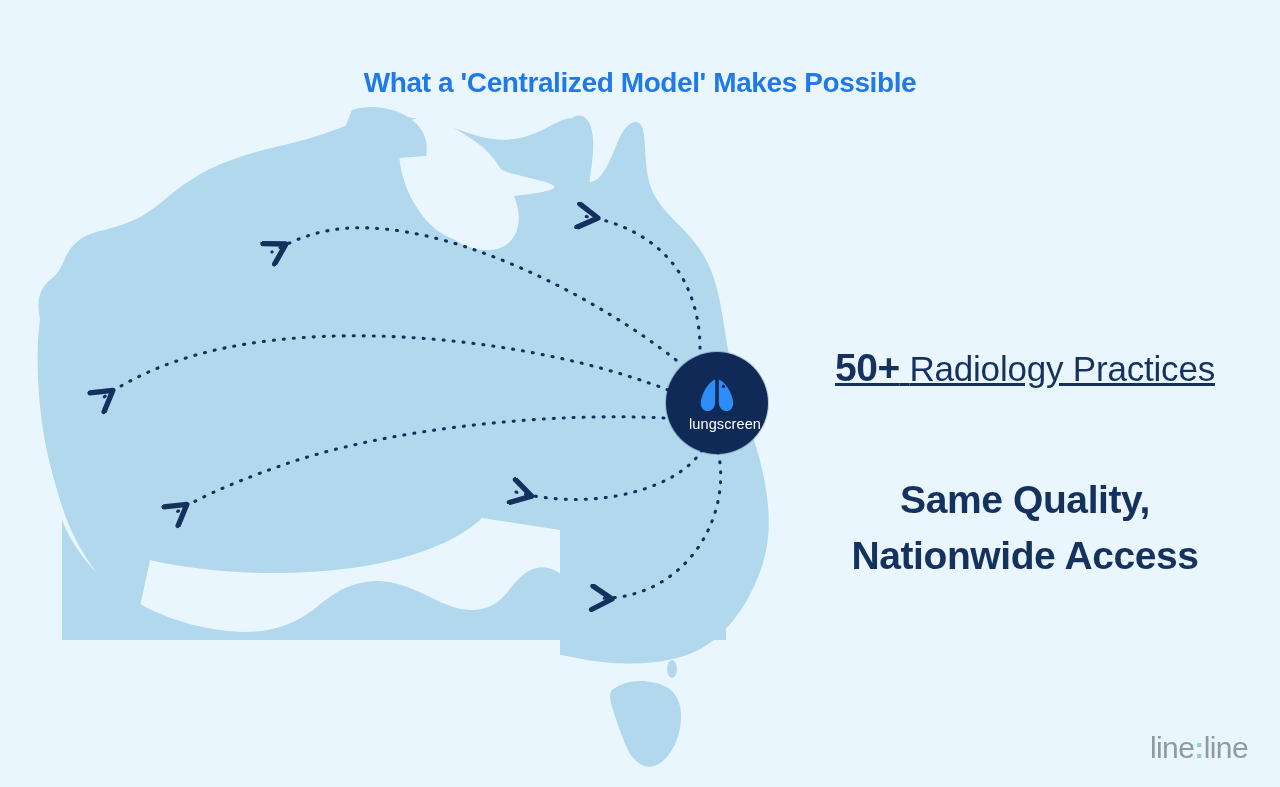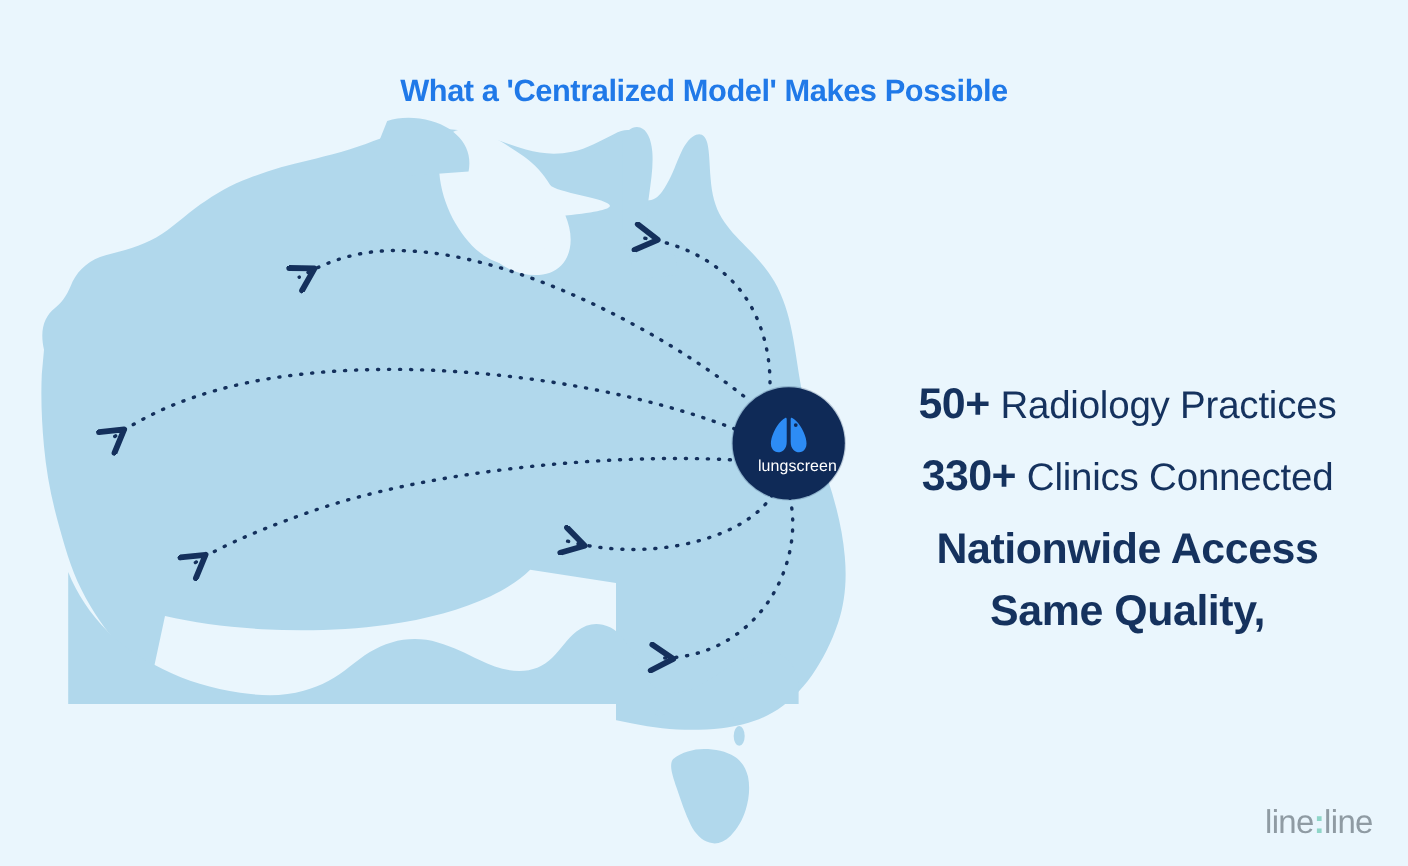--- a/index.html
+++ b/index.html
@@ -75,20 +75,21 @@
   }
 
   
   #stats {
     position: absolute;
     left: 790px;
     top: 336px;
     width: 470px;
     z-index: 6;
     color: #15325e;
+    text-decoration: underline;
   }
   .stat-line {
     font-size: 35px;
     line-height: 64px;
     white-space: nowrap;
     text-align: center;
     color: #15325e;
   }
   .stat-num {
     font-weight: 700;
@@ -333,26 +334,22 @@
       <circle cx="27.4" cy="7.4" r="1.7" fill="#0f2a57"></circle>
     </svg>
     <div id="hub-word">lungscreen</div>
   </div>
 
   <div id="stats">
     <div class="stat-line">
       <span class="stat-num">50+</span>
       <span class="stat-label">Radiology Practices</span>
     </div>
-    <div class="stat-line">
-      <span class="stat-num">330+</span>
-      <span class="stat-label">Clinics Connected</span>
-    </div>
   </div>
 
   <div id="tagline">
+    <div>Same Quality,</div>
     <div>Nationwide Access</div>
-    <div>Same Quality,</div>
   </div>
 
   <div id="brand"><span>line</span><span class="sep">:</span><span>line</span></div>
 
 </div>
 
 </body></html>

